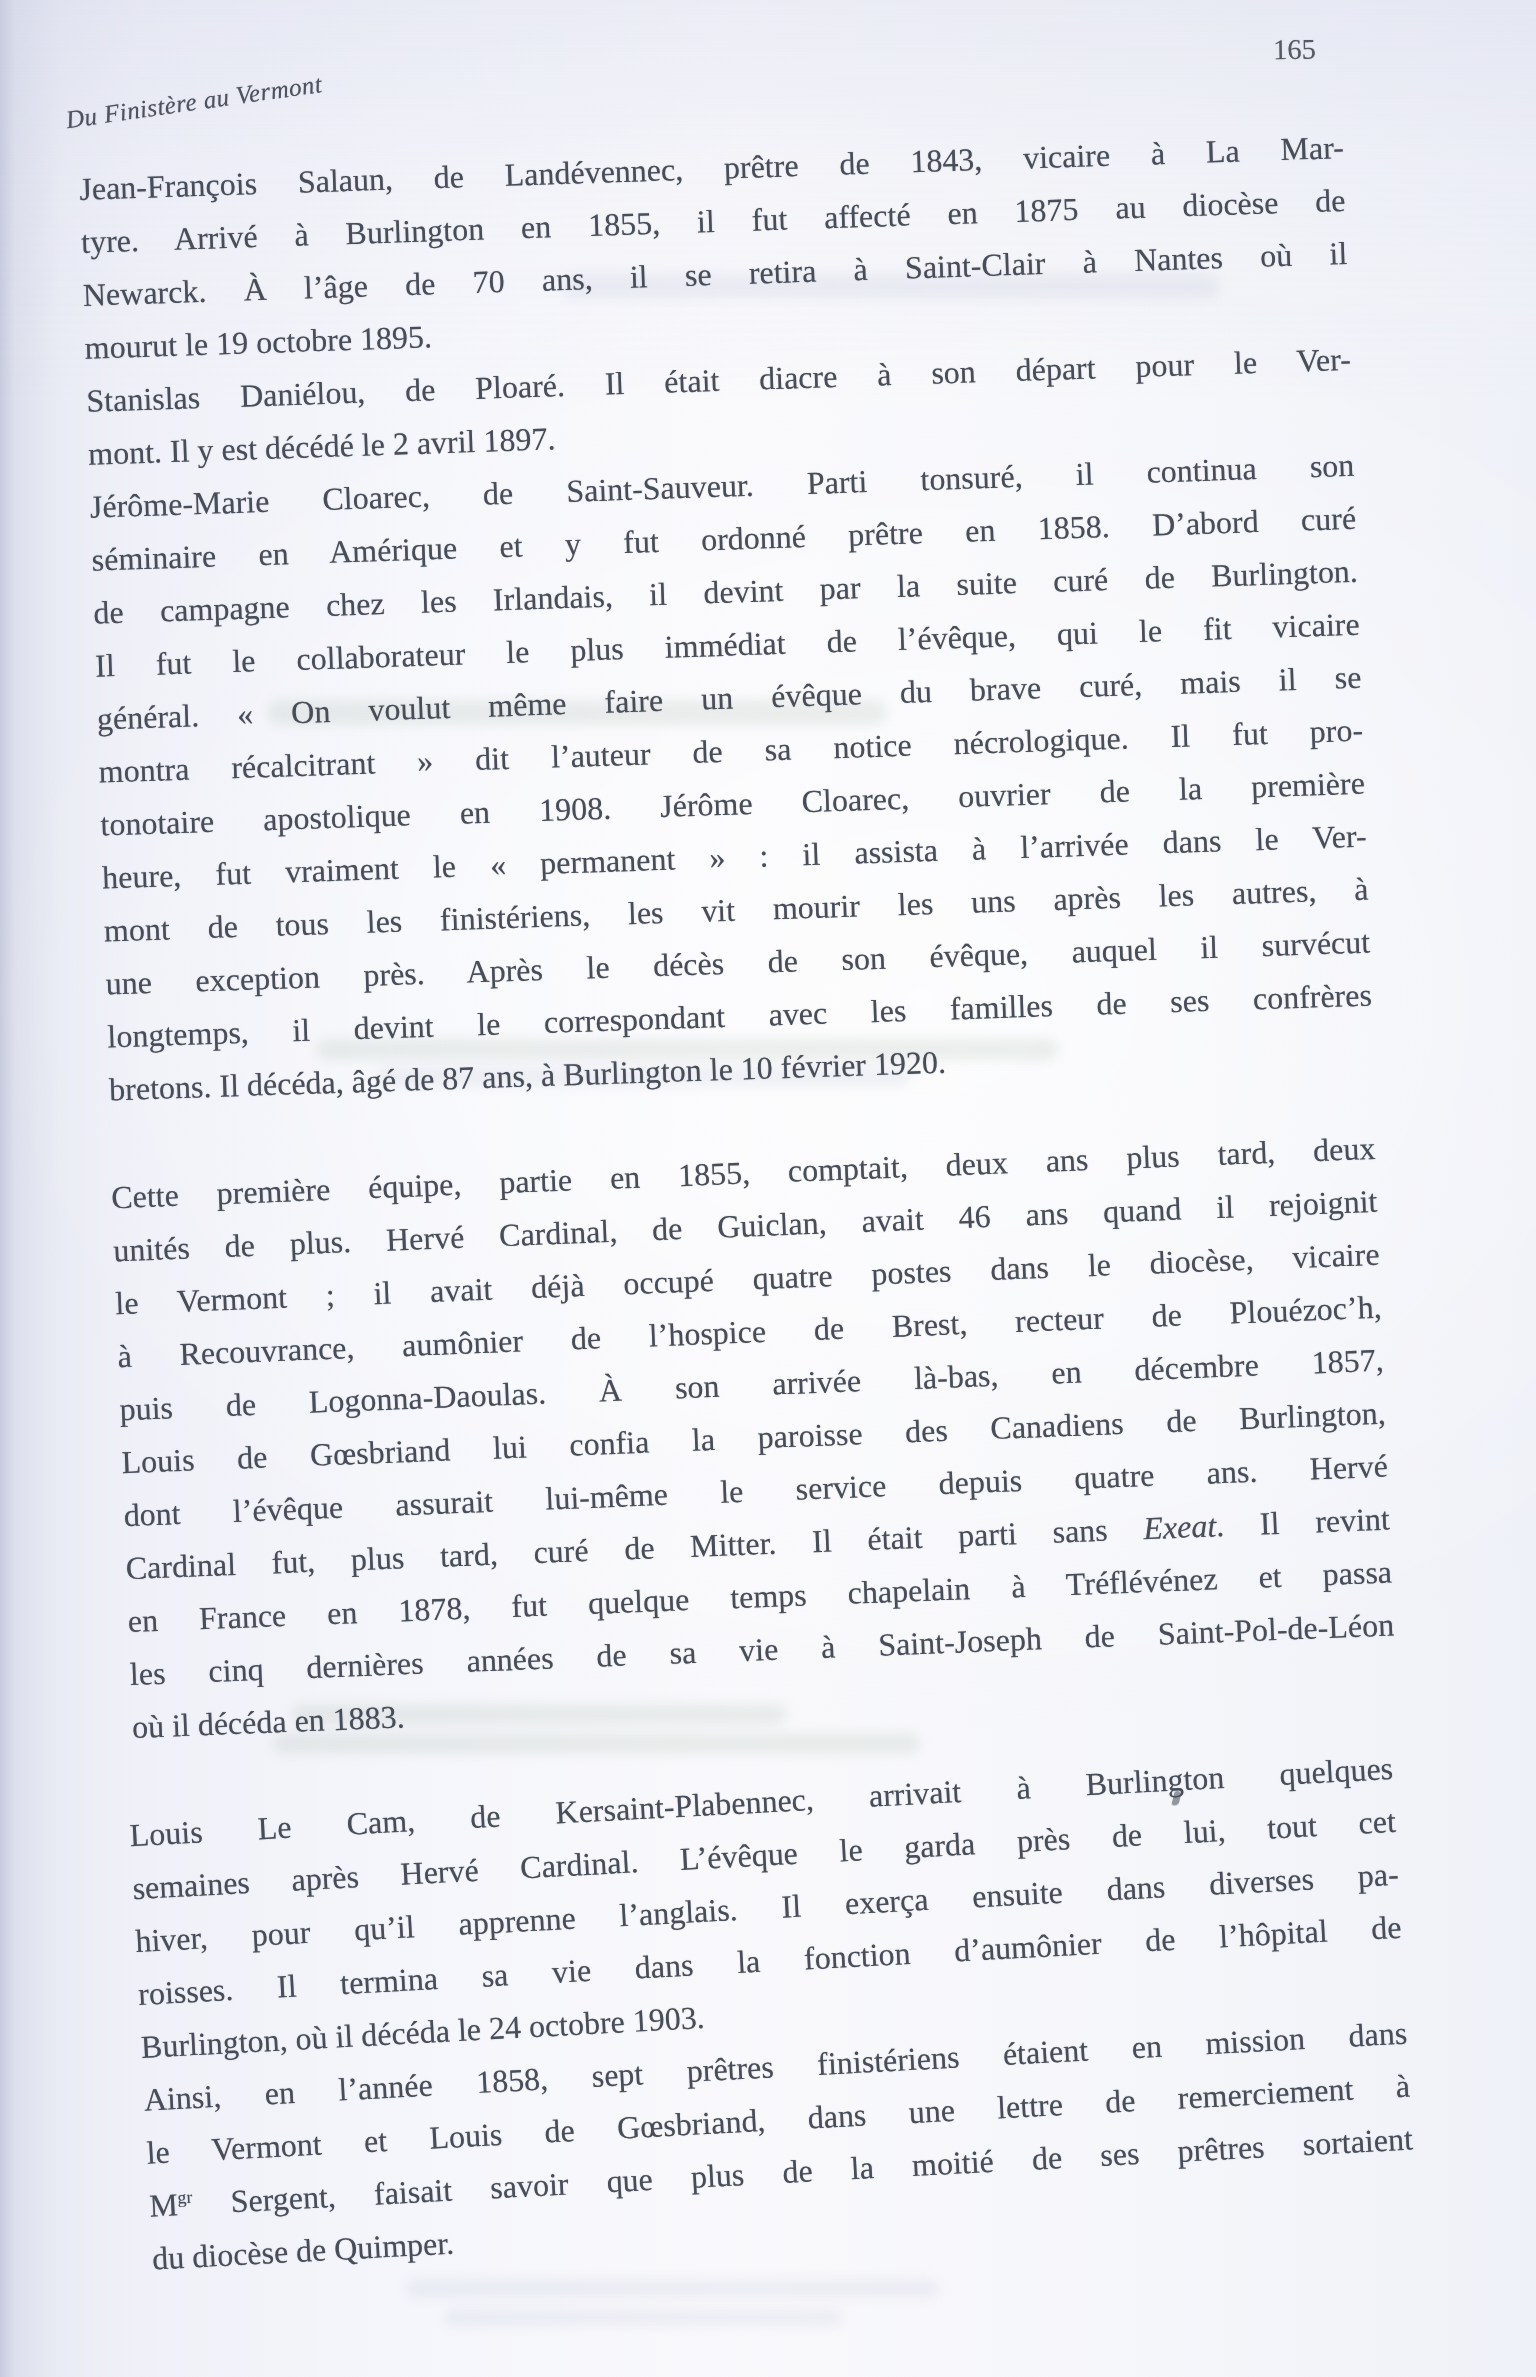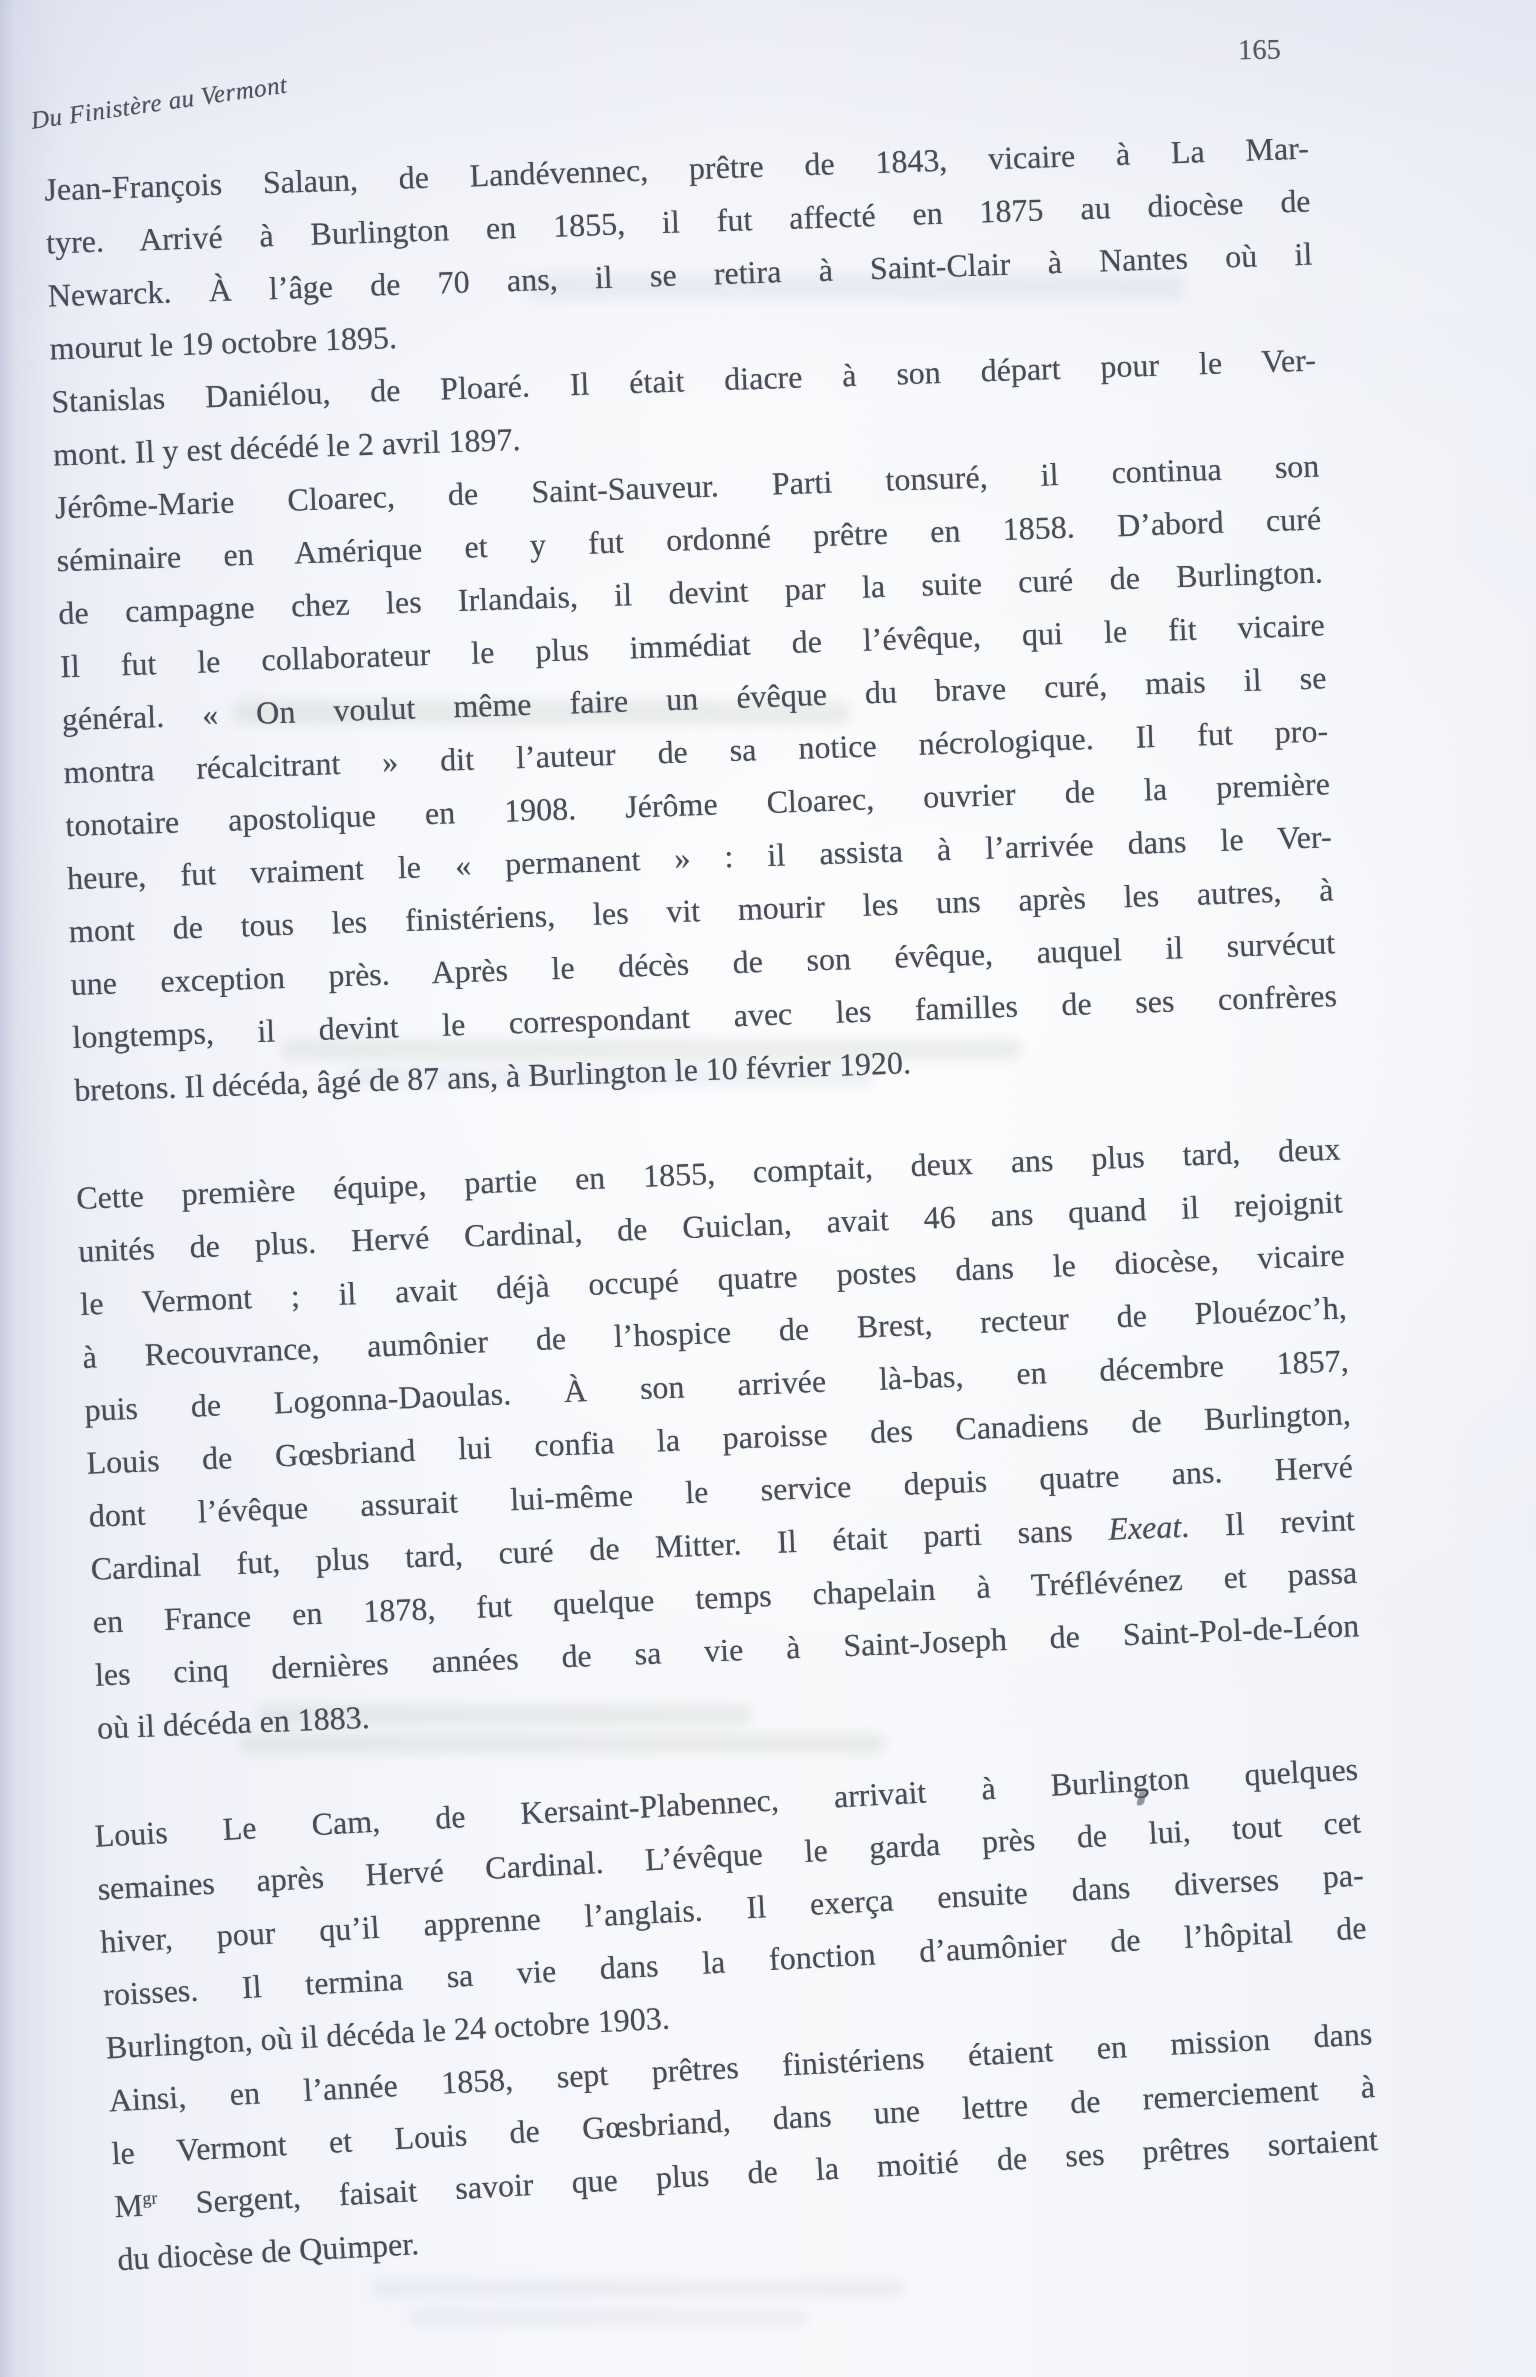--- a/index.html
+++ b/index.html
@@ -4,21 +4,21 @@
 <style>
   html,body{margin:0;padding:0;}
   body{
     width:1537px;height:2378px;position:relative;overflow:hidden;
     font-family:"Liberation Serif","DejaVu Serif",serif;
     background:
       linear-gradient(180deg, rgba(203,207,228,0.30) 0px, rgba(203,207,228,0.10) 171px, rgba(255,255,255,0) 399px),
       radial-gradient(ellipse 1332px 1046px at 60% 42%, rgba(255,255,255,0.65), rgba(255,255,255,0) 70%),
       linear-gradient(90deg, #c7cbdd 0px, #dde0ec 15px, #eaecf5 61px, #f0f1f8 143px, #f5f6fb 409px, #f9f9fc 742px, #f5f6fa 1170px, #eff1f8 1537px);
   }
-  .page{position:absolute;inset:0;}
+  .page{position:absolute;inset:0;margin-left:35px;}
   .tilt{
     position:absolute;inset:0;
     transform:rotate(-1.9deg);
     transform-origin:52% 45%;
   }
   .running-header{
     position:absolute;left:63px;top:82px;
     font-style:italic;font-size:25px;letter-spacing:0.5px;
     color:#4d525e;
     transform:rotate(-6.2deg);transform-origin:left center;

